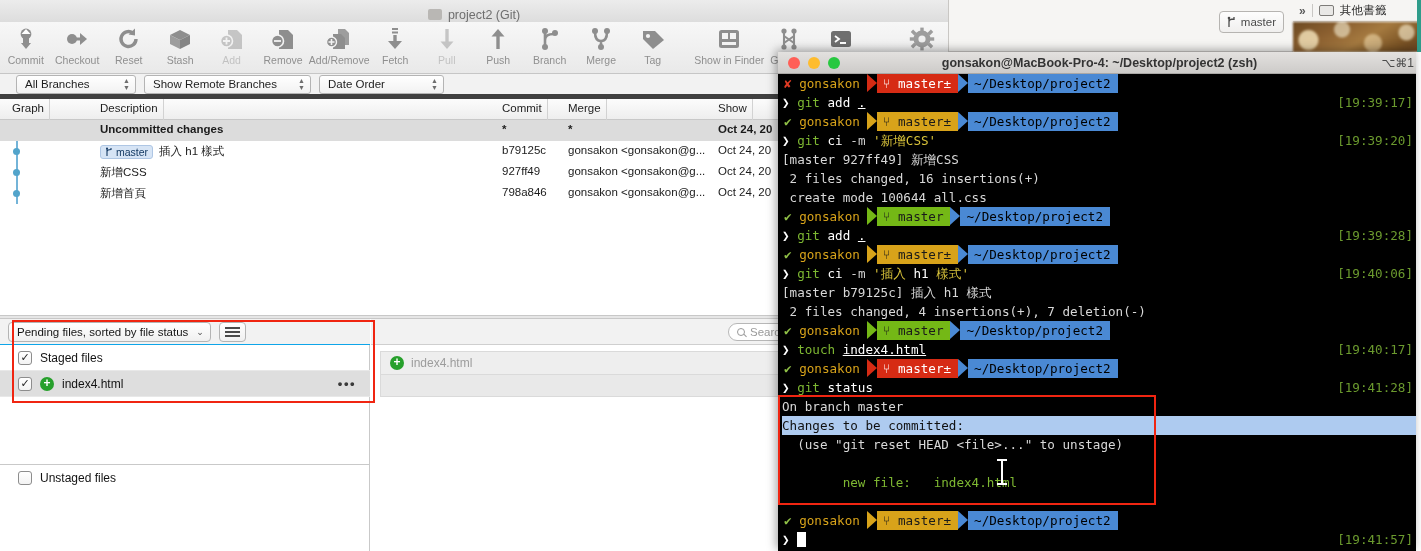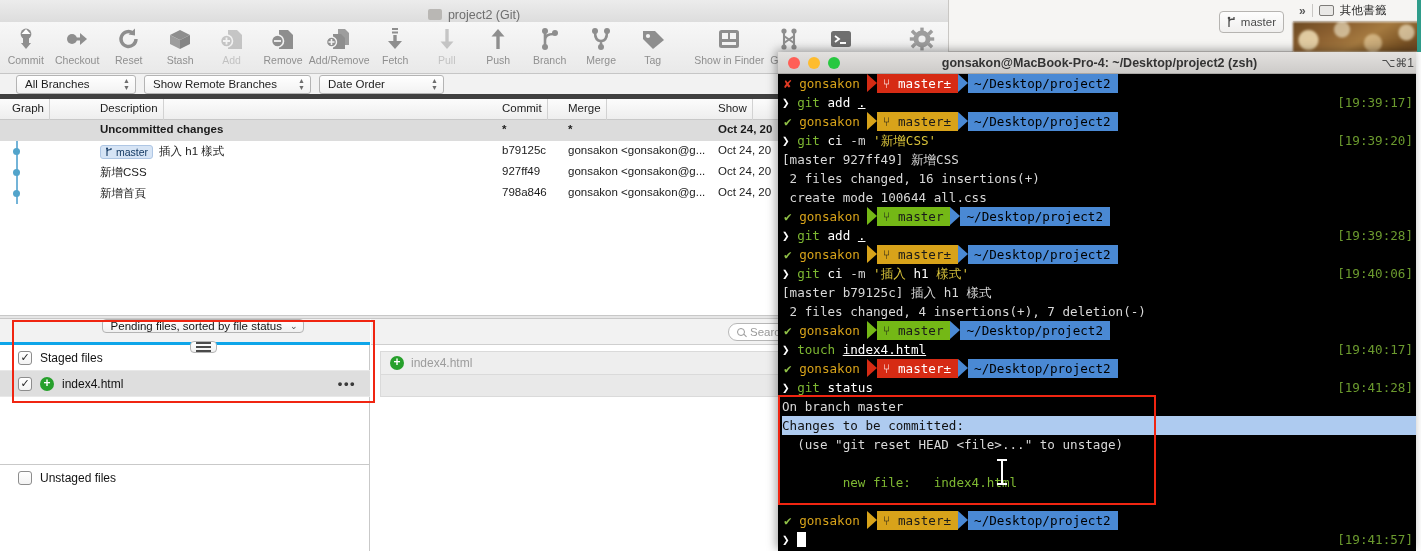--- a/index.html
+++ b/index.html
@@ -149,22 +149,22 @@
     background: #52a4cb;
   }
 
   
   .gt-split { position: absolute; left: 0; top: 315px; width: 948px; height: 4px; background: #e6e6e6; border-top:1px solid #c8c8c8; border-bottom:1px solid #c8c8c8;}
 
   
   .fp-left { position: absolute; left: 0; top: 319px; width: 370px; height: 232px; background: #fff; border-right: 1px solid #c9c9c9;}
   .fp-toolbar {
     position: absolute; left: 0; top: 0; width: 370px; height: 26px;
-    background: #f2f2f2; border-bottom: 3px solid #0ea5e9;
-    display: flex; align-items: center; gap: 8px; padding-left: 36px; flex-direction: column;
+    background: #f2f2f2; border-bottom: 1px solid #0ea5e9;
+    display: flex; align-items: center; gap: 8px; padding-left: 8px;
   }
   .popupbtn {
     height: 20px; border: 1px solid #b4b4b4; border-radius: 4px;
     background: linear-gradient(#ffffff, #f0f0f0);
     display: flex; align-items: center; gap: 8px; padding: 0 6px 0 8px;
     font-size: 11.5px; color: #161616;
   }
   .chevd { font-size: 9px; color: #505050; }
   .listbtn {
     width: 27px; height: 20px; border: 1px solid #b4b4b4; border-radius: 4px;

